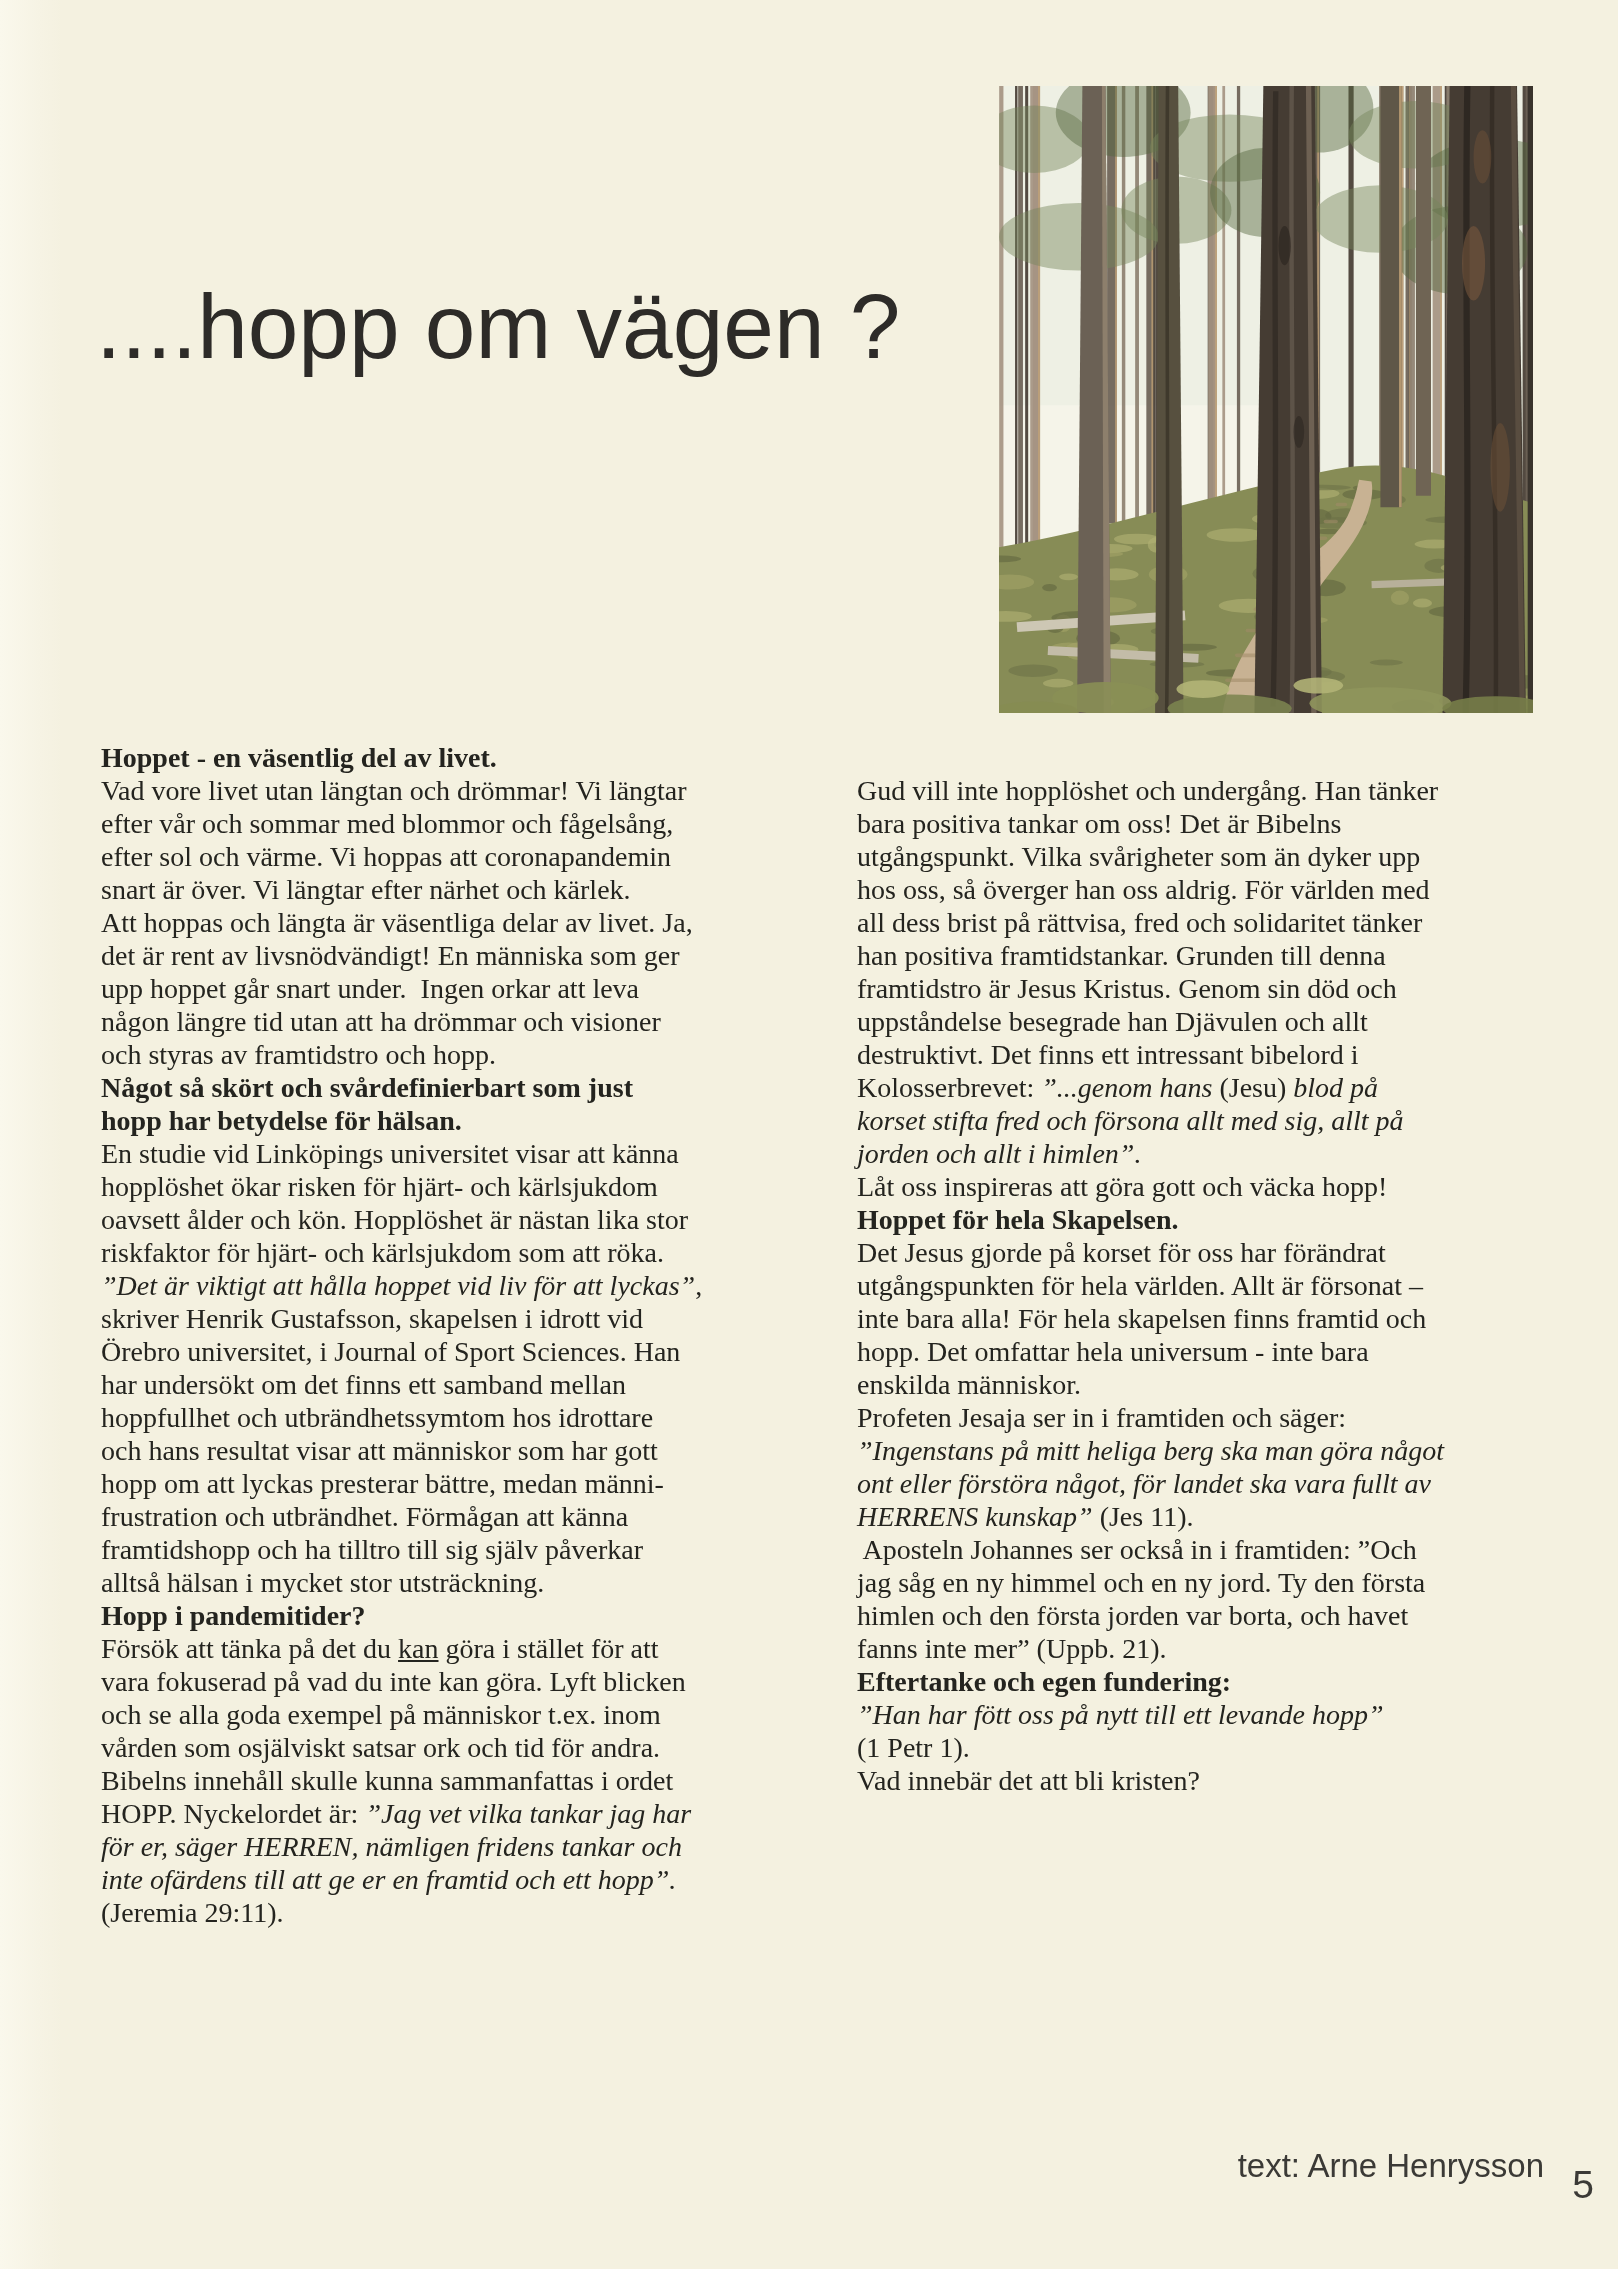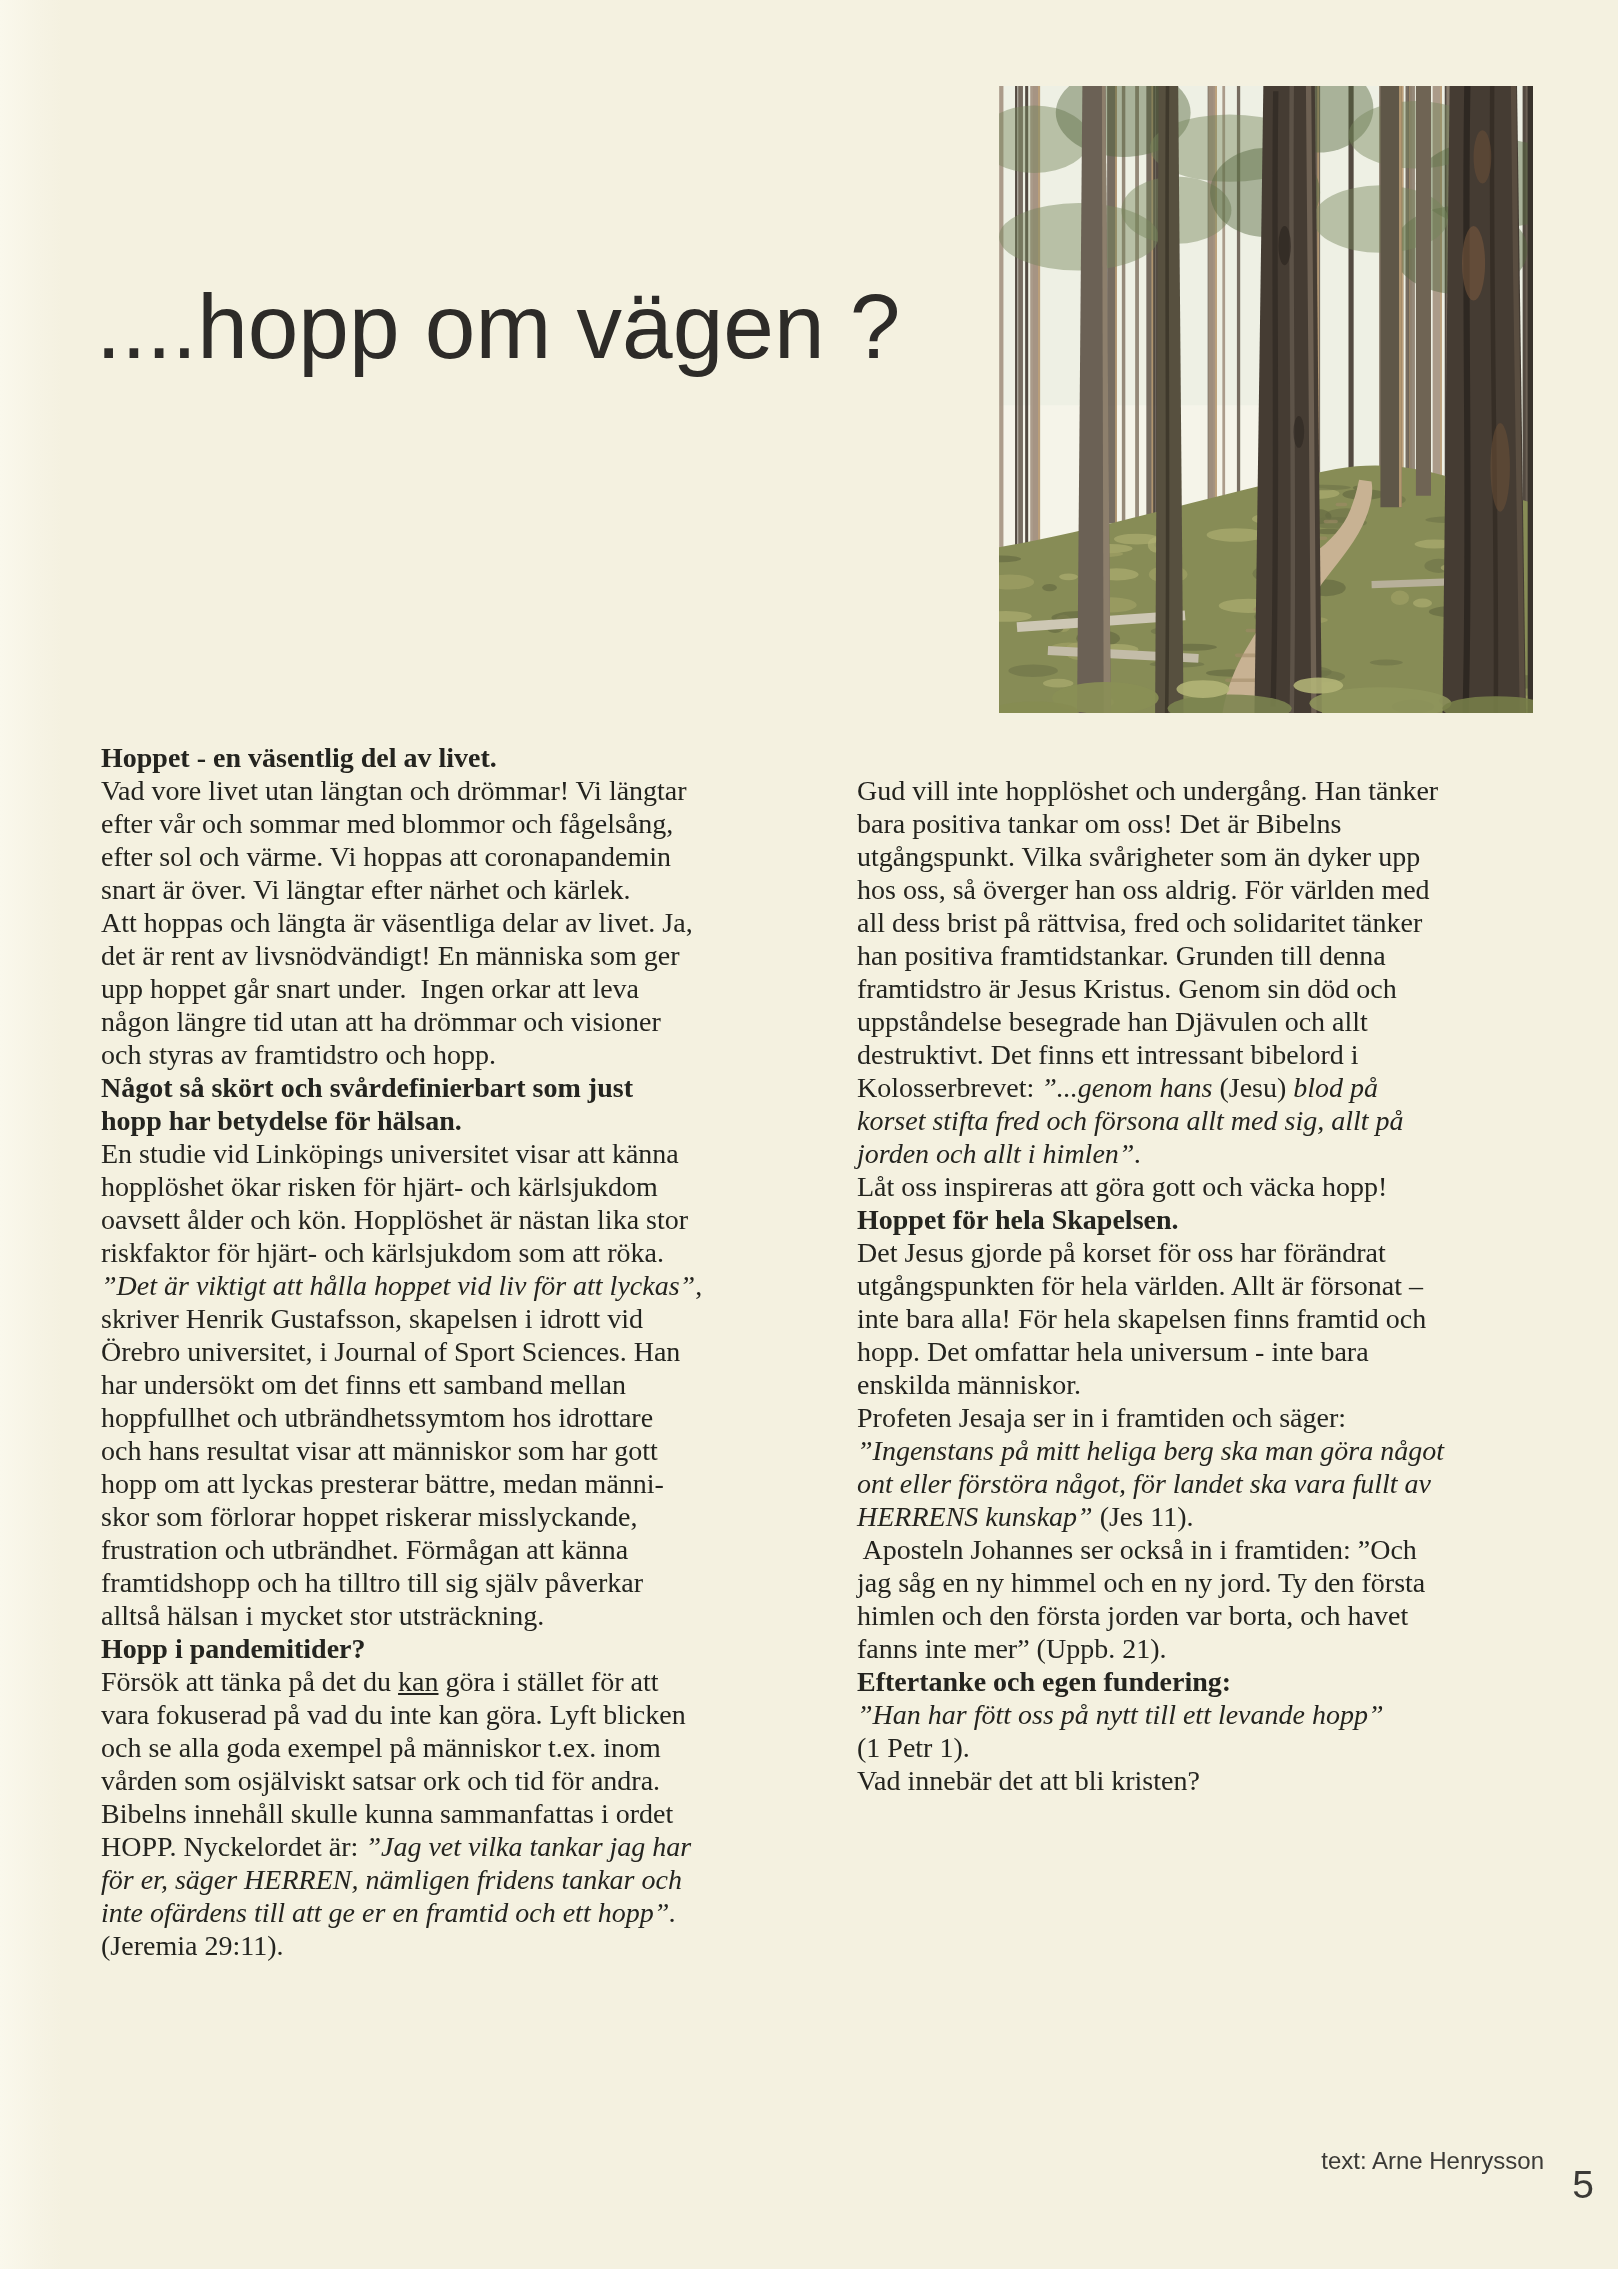--- a/index.html
+++ b/index.html
@@ -17,21 +17,21 @@
   .col{position:absolute;font-size:28px;line-height:33px;}
   .col-left{left:101px;top:741px;width:718px;}
   .col-right{left:857px;top:774px;width:709px;}
   .section + .section{}
   .heading{font-weight:bold;}
   .line{white-space:pre;}
   .i{font-style:italic;}
   .u{text-decoration:underline;}
   .credit{
     position:absolute;top:2147px;right:99px;
-    font-family:"Liberation Sans", sans-serif;font-size:24px;color:#3b3a36;
+    font-family:"Liberation Sans", sans-serif;font-size:33px;color:#3b3a36;
   }
   .pagenum{
     position:absolute;top:2163px;right:49px;
     font-family:"Liberation Sans", sans-serif;font-size:39px;color:#3b3a36;
   }
 </style>
 </head>
 <body>
 
 <div class="page">
@@ -260,21 +260,20 @@
         <div class="line"><span>hopplöshet ökar risken för hjärt- och kärlsjukdom</span></div>
         <div class="line"><span>oavsett ålder och kön. Hopplöshet är nästan lika stor</span></div>
         <div class="line"><span>riskfaktor för hjärt- och kärlsjukdom som att röka.</span></div>
         <div class="line"><span class="i">”Det är viktigt att hålla hoppet vid liv för att lyckas”</span><span>,</span></div>
         <div class="line"><span>skriver Henrik Gustafsson, skapelsen i idrott vid</span></div>
         <div class="line"><span>Örebro universitet, i Journal of Sport Sciences. Han</span></div>
         <div class="line"><span>har undersökt om det finns ett samband mellan</span></div>
         <div class="line"><span>hoppfullhet och utbrändhetssymtom hos idrottare</span></div>
         <div class="line"><span>och hans resultat visar att människor som har gott</span></div>
         <div class="line"><span>hopp om att lyckas presterar bättre, medan männi-</span></div>
-        <div class="line"><span>skor som förlorar hoppet riskerar misslyckande,</span></div>
         <div class="line"><span>frustration och utbrändhet. Förmågan att känna</span></div>
         <div class="line"><span>framtidshopp och ha tilltro till sig själv påverkar</span></div>
         <div class="line"><span>alltså hälsan i mycket stor utsträckning.</span></div>
       </div>
       <div class="section">
         <div class="heading">
           <div class="line"><span>Hopp i pandemitider?</span></div>
         </div>
         <div class="line"><span>Försök att tänka på det du </span><span class="u">kan</span><span> göra i stället för att</span></div>
         <div class="line"><span>vara fokuserad på vad du inte kan göra. Lyft blicken</span></div>

